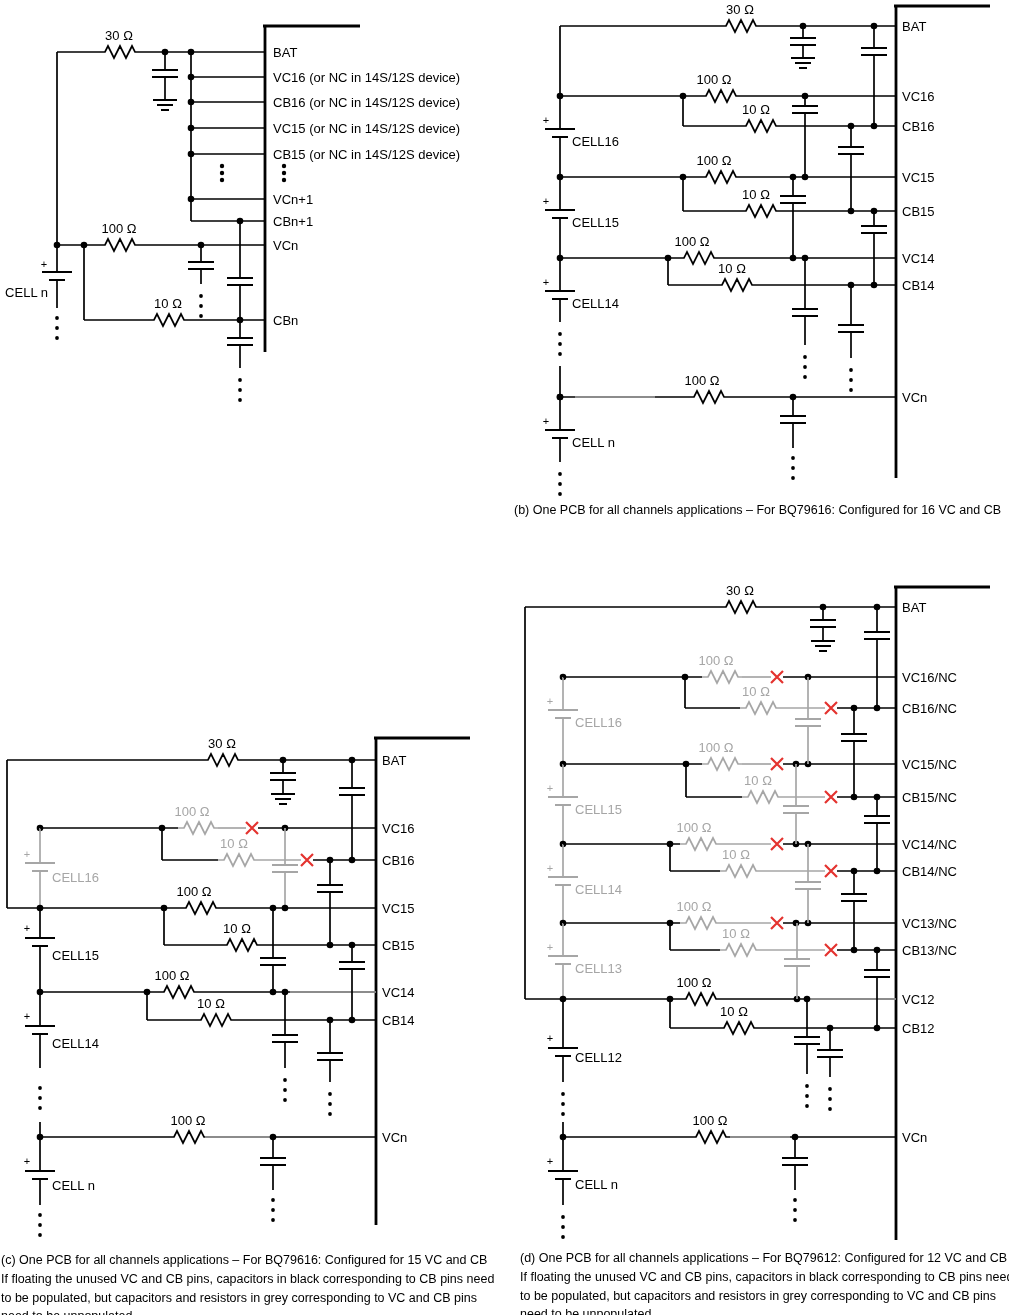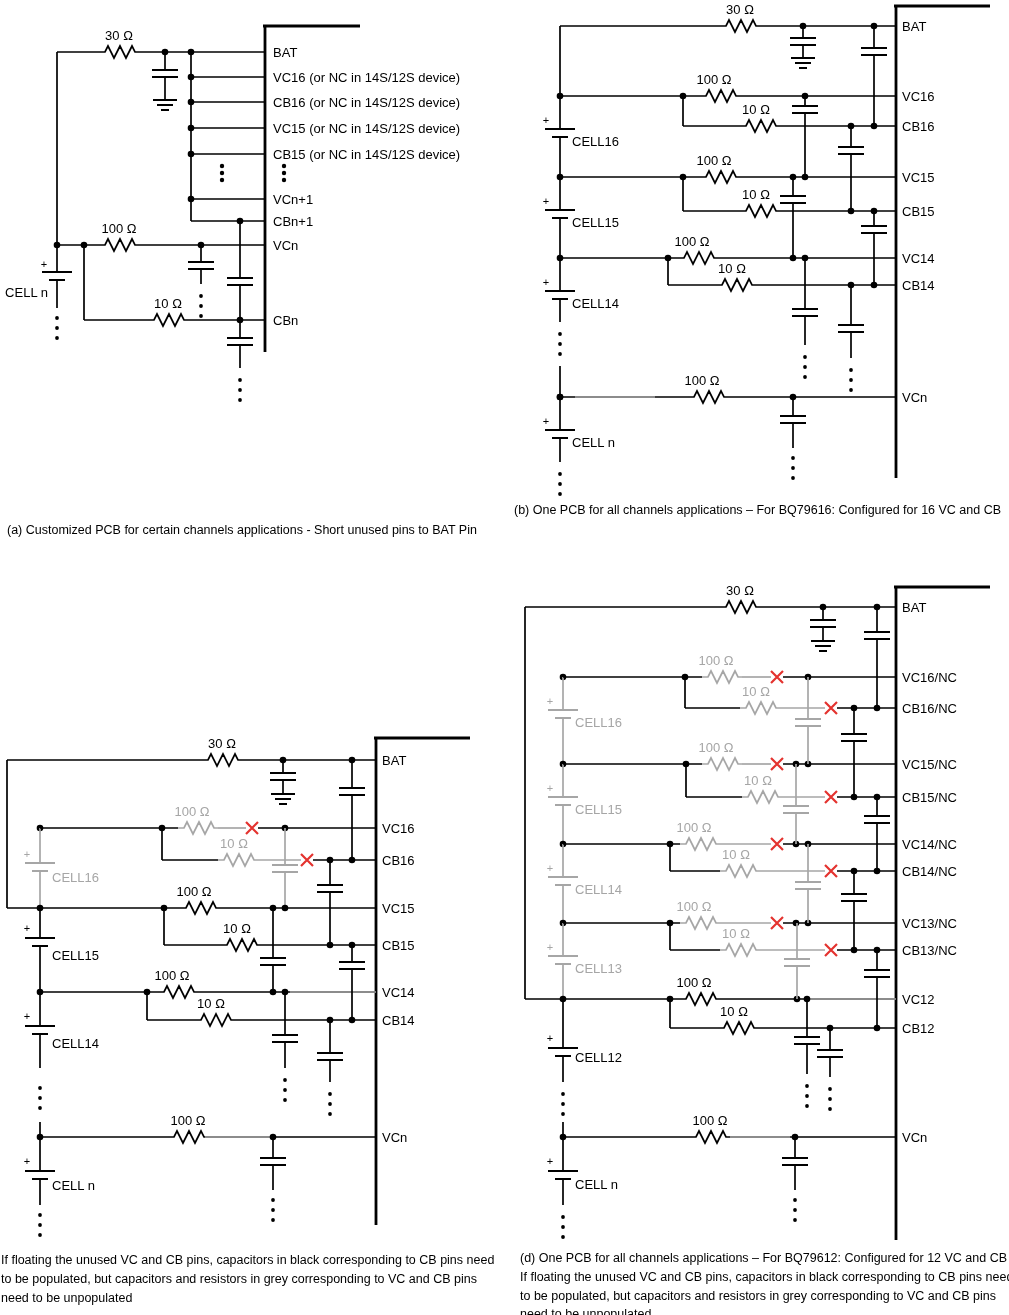--- a/index.html
+++ b/index.html
@@ -572,23 +572,23 @@
       <text x="402" y="242" class="lbl" text-anchor="start">CB15/NC</text>
       <text x="402" y="289" class="lbl" text-anchor="start">VC14/NC</text>
       <text x="402" y="316" class="lbl" text-anchor="start">CB14/NC</text>
       <text x="402" y="368" class="lbl" text-anchor="start">VC13/NC</text>
       <text x="402" y="395" class="lbl" text-anchor="start">CB13/NC</text>
       <text x="402" y="444" class="lbl" text-anchor="start">VC12</text>
       <text x="402" y="473" class="lbl" text-anchor="start">CB12</text>
       <text x="402" y="582" class="lbl" text-anchor="start">VCn</text>
     </svg>
 
-  <div class="caption" style="left:7px;top:521px">(a) Customized PCB for certain channels applications - Short unused pins to BAT Pin</div>
   <div class="caption" style="left:514px;top:501px">(b) One PCB for all channels applications – For BQ79616: Configured for 16 VC and CB</div>
   <div class="caption" style="left:1px;top:1251px">
+    <div>(c) One PCB for all channels applications – For BQ79616: Configured for 15 VC and CB</div>
     <div>If floating the unused VC and CB pins, capacitors in black corresponding to CB pins  need</div>
     <div>to be populated, but capacitors and resistors in grey corresponding to VC and CB pins</div>
     <div>need to be unpopulated</div>
   </div>
   <div class="caption" style="left:520px;top:1249px">
     <div>(d) One PCB for all channels applications – For BQ79612: Configured for 12 VC and CB</div>
     <div>If floating the unused VC and CB pins, capacitors in black corresponding to CB pins  need</div>
     <div>to be populated, but capacitors and resistors in grey corresponding to VC and CB pins</div>
     <div>need to be unpopulated</div>
   </div>

